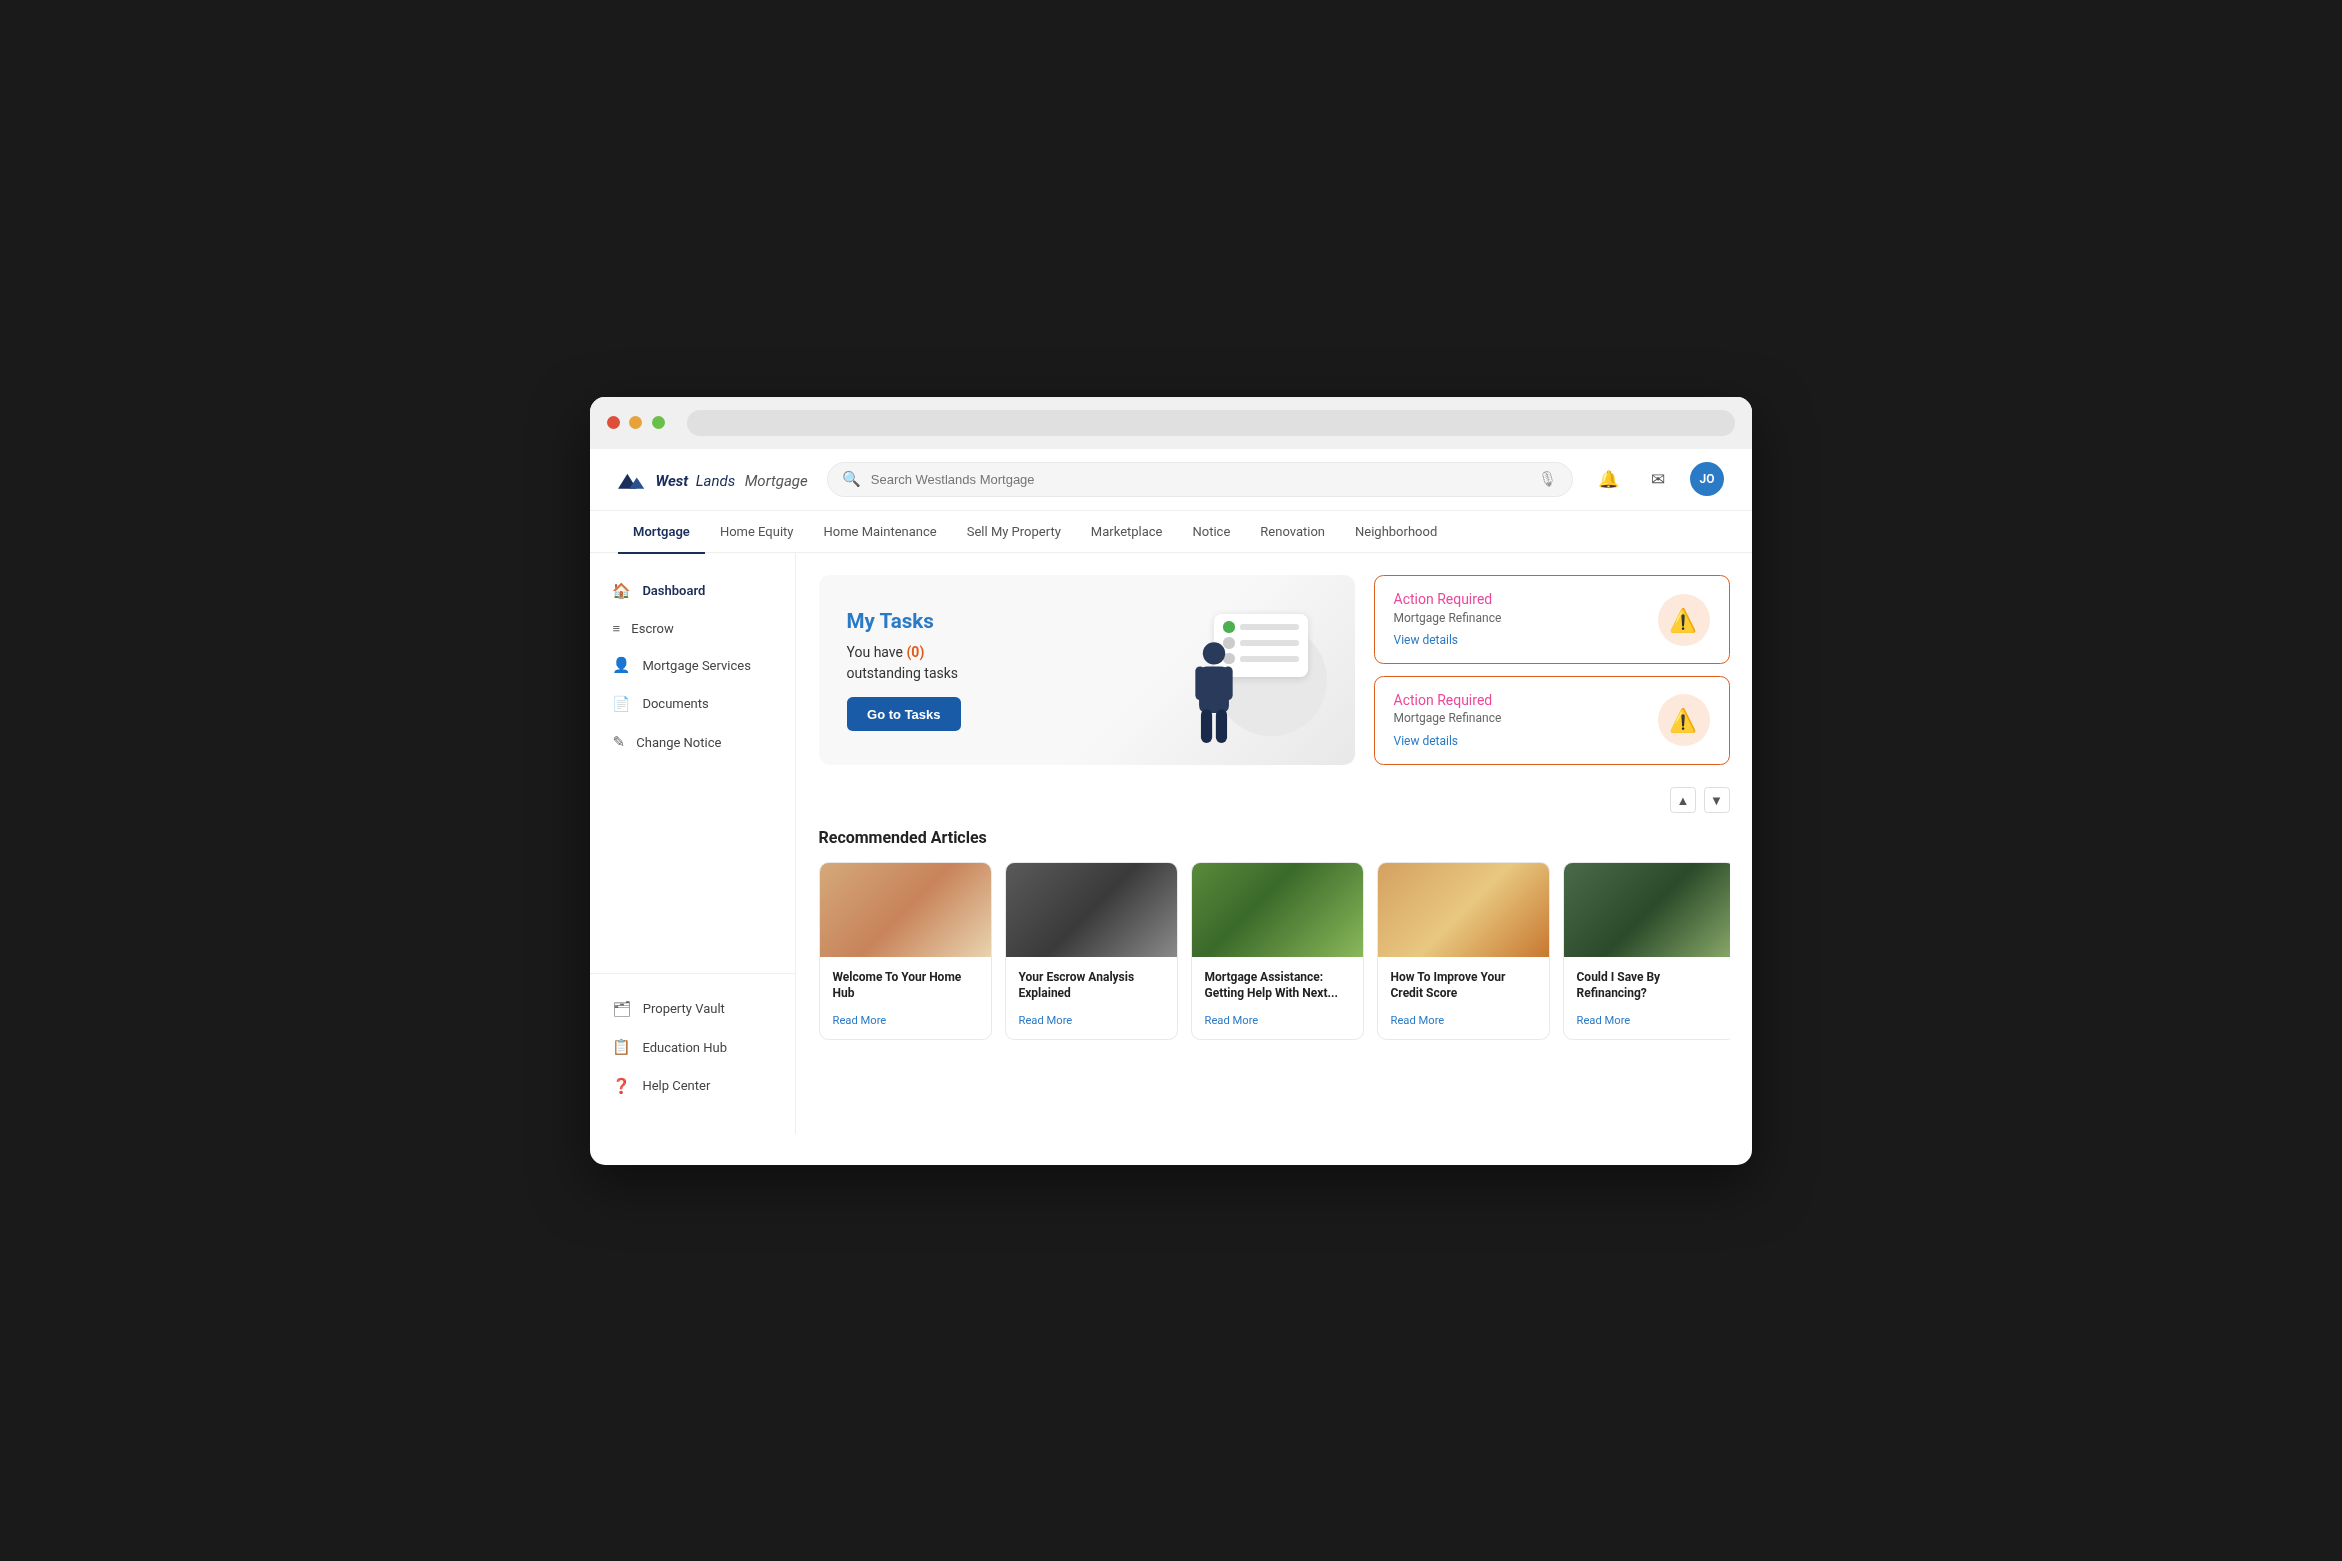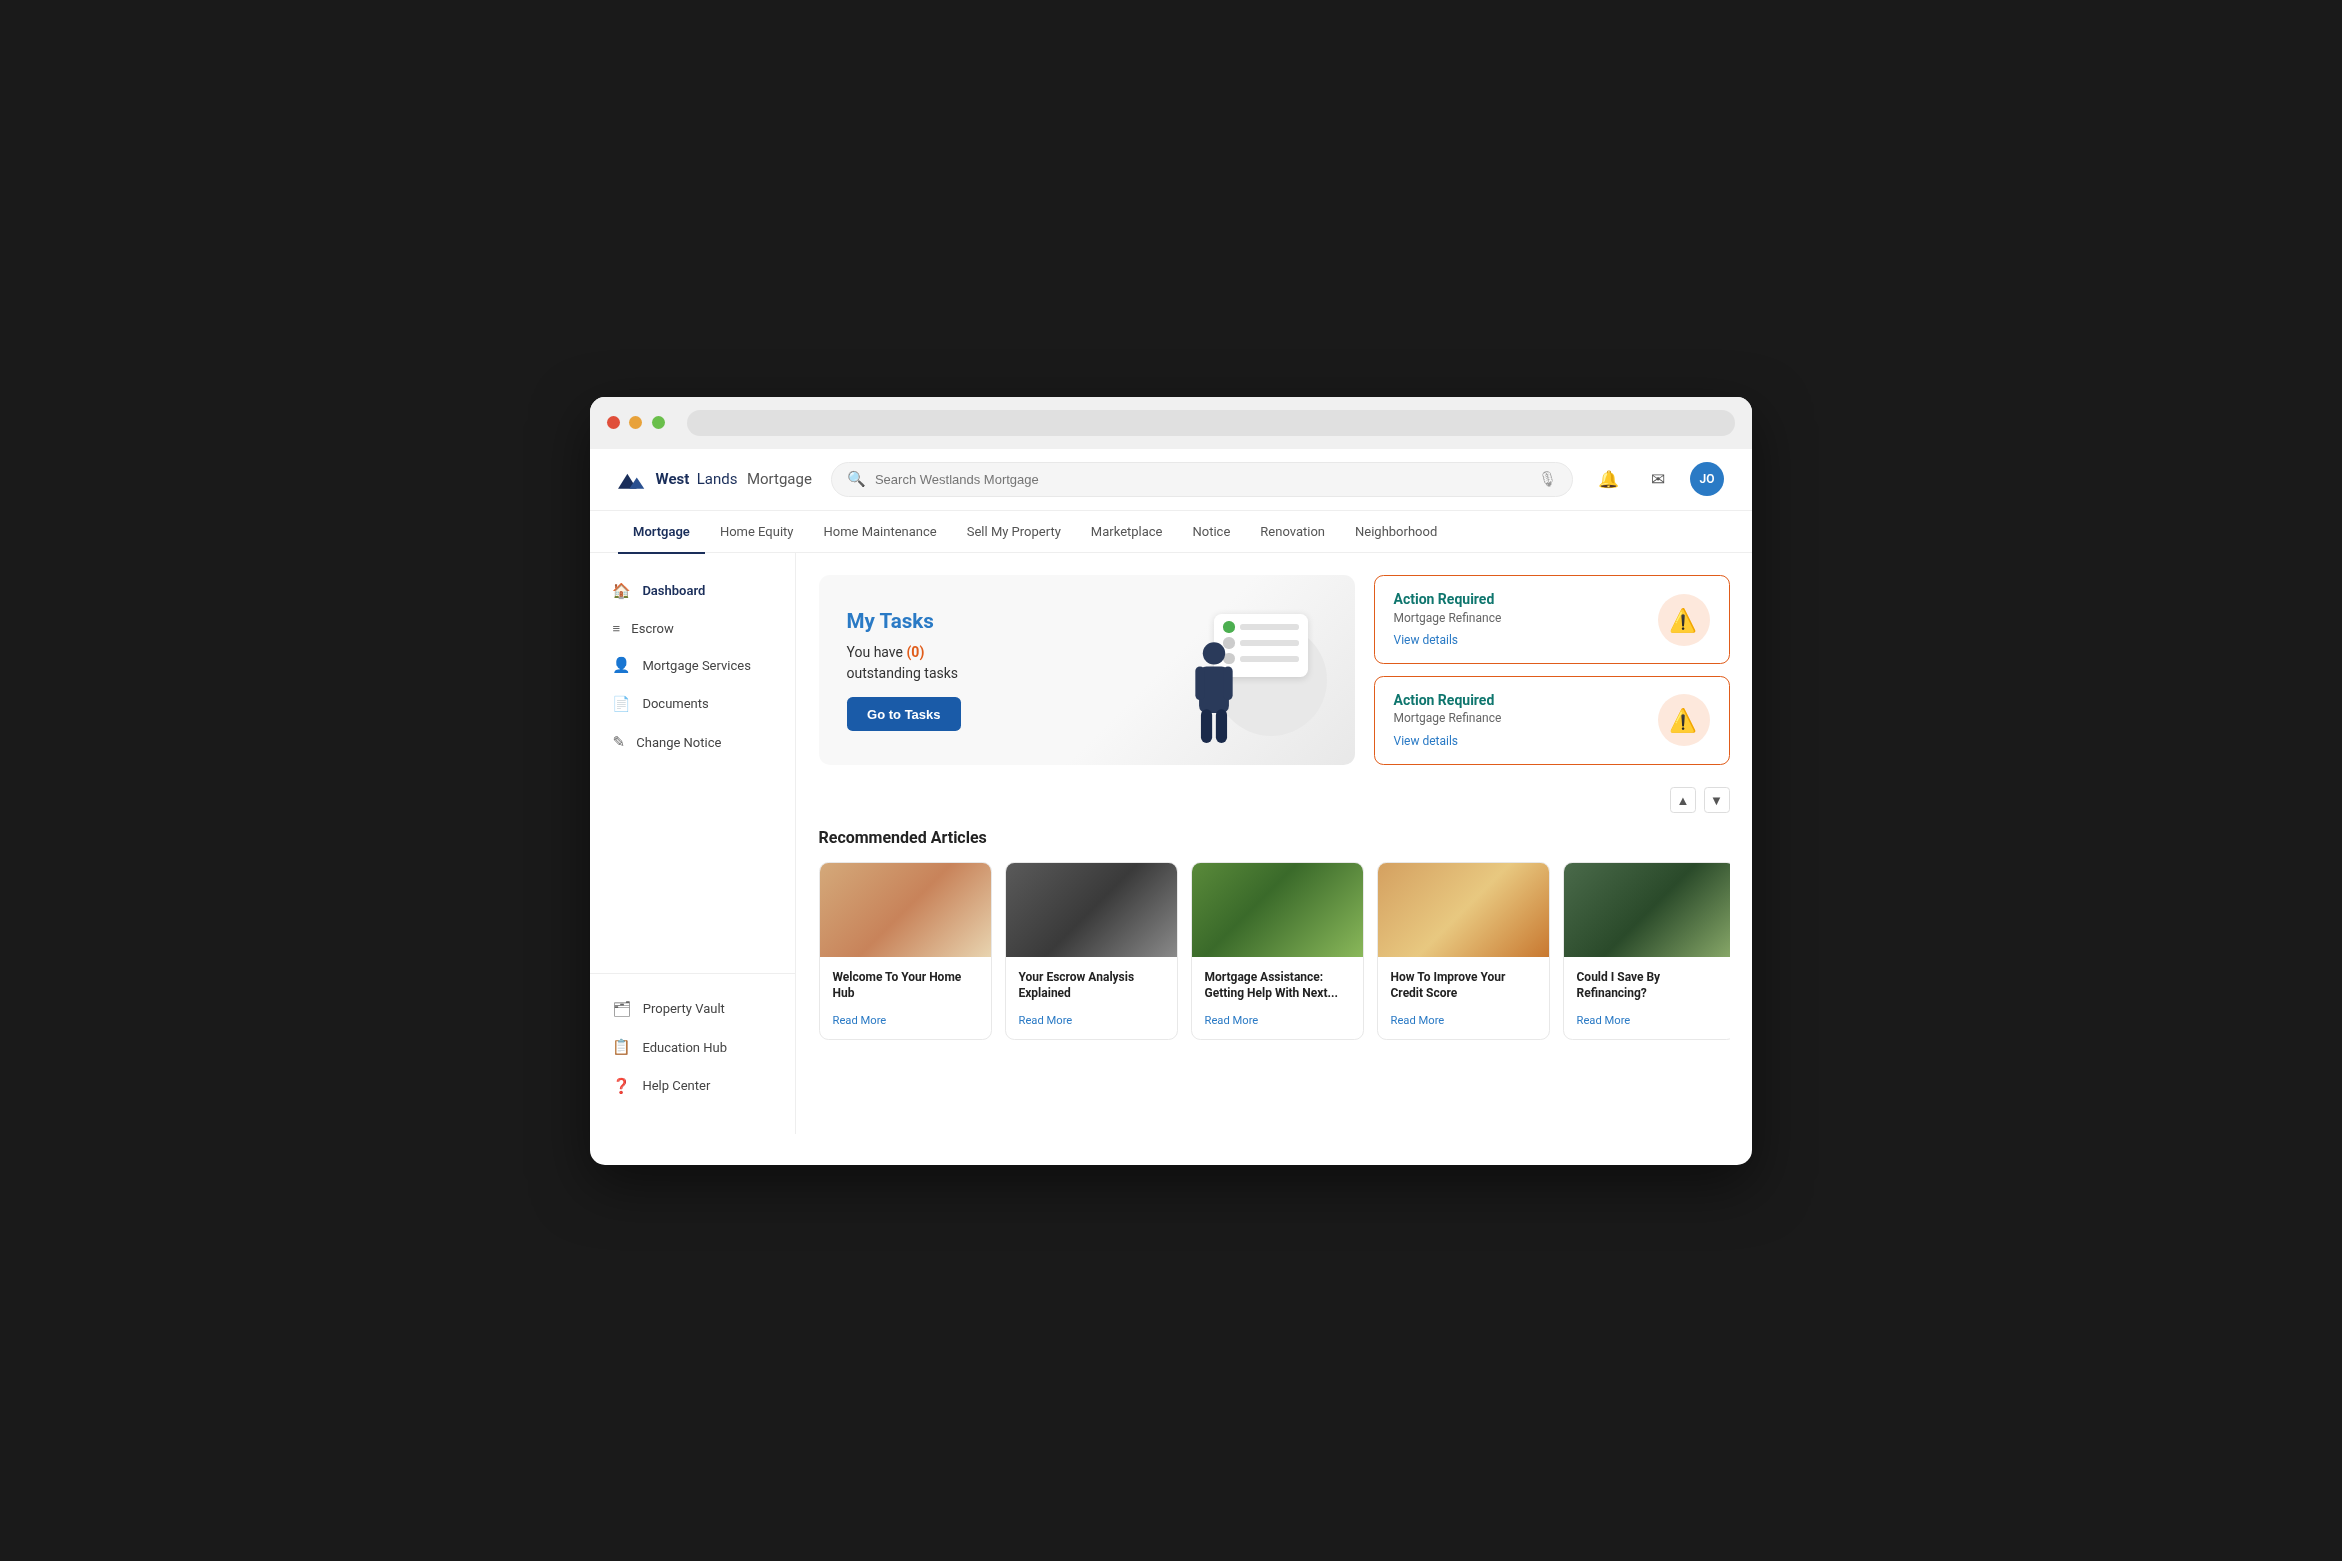--- a/index.html
+++ b/index.html
@@ -43,23 +43,24 @@
     
     .app-header {
       display: flex;
       align-items: center;
       padding: 13px 28px;
       border-bottom: 0.9px solid #eee;
       gap: 19px;
     }
     .logo-area {
       display: flex;
-      align-items: center;
+      align-items: flex-end;
       gap: 7.5px;
       min-width: 169px;
+      font-style: italic;
     }
     .logo-icon {
       width: 30px; height: 22.5px;
     }
     .logo-text-west { font-weight: 700; color: #1a2e5a; font-size: 15px; }
     .logo-text-lands { font-weight: 400; color: #1a2e5a; font-size: 15px; }
     .logo-text-mortgage { font-weight: 400; color: #555; font-size: 15px; margin-left: 1.9px; }
     .search-bar {
       flex: 1;
       display: flex;
@@ -258,22 +259,22 @@
       border: 1.9px solid #e05c1a;
       border-radius: 9.4px;
       padding: 15px 19px;
       display: flex;
       align-items: center;
       justify-content: space-between;
       background: #fff;
     }
     .action-card-info h3 {
       font-size: 14px;
-      font-weight: 700;
-      color: #0f766e;
+      font-weight: 400;
+      color: #ec4899;
       margin-bottom: 3.7px;
     }
     .action-card-info p {
       font-size: 12px;
       color: #666;
       margin-bottom: 5.6px;
     }
     .action-card-info a {
       font-size: 12px;
       color: #2a7ac5;

